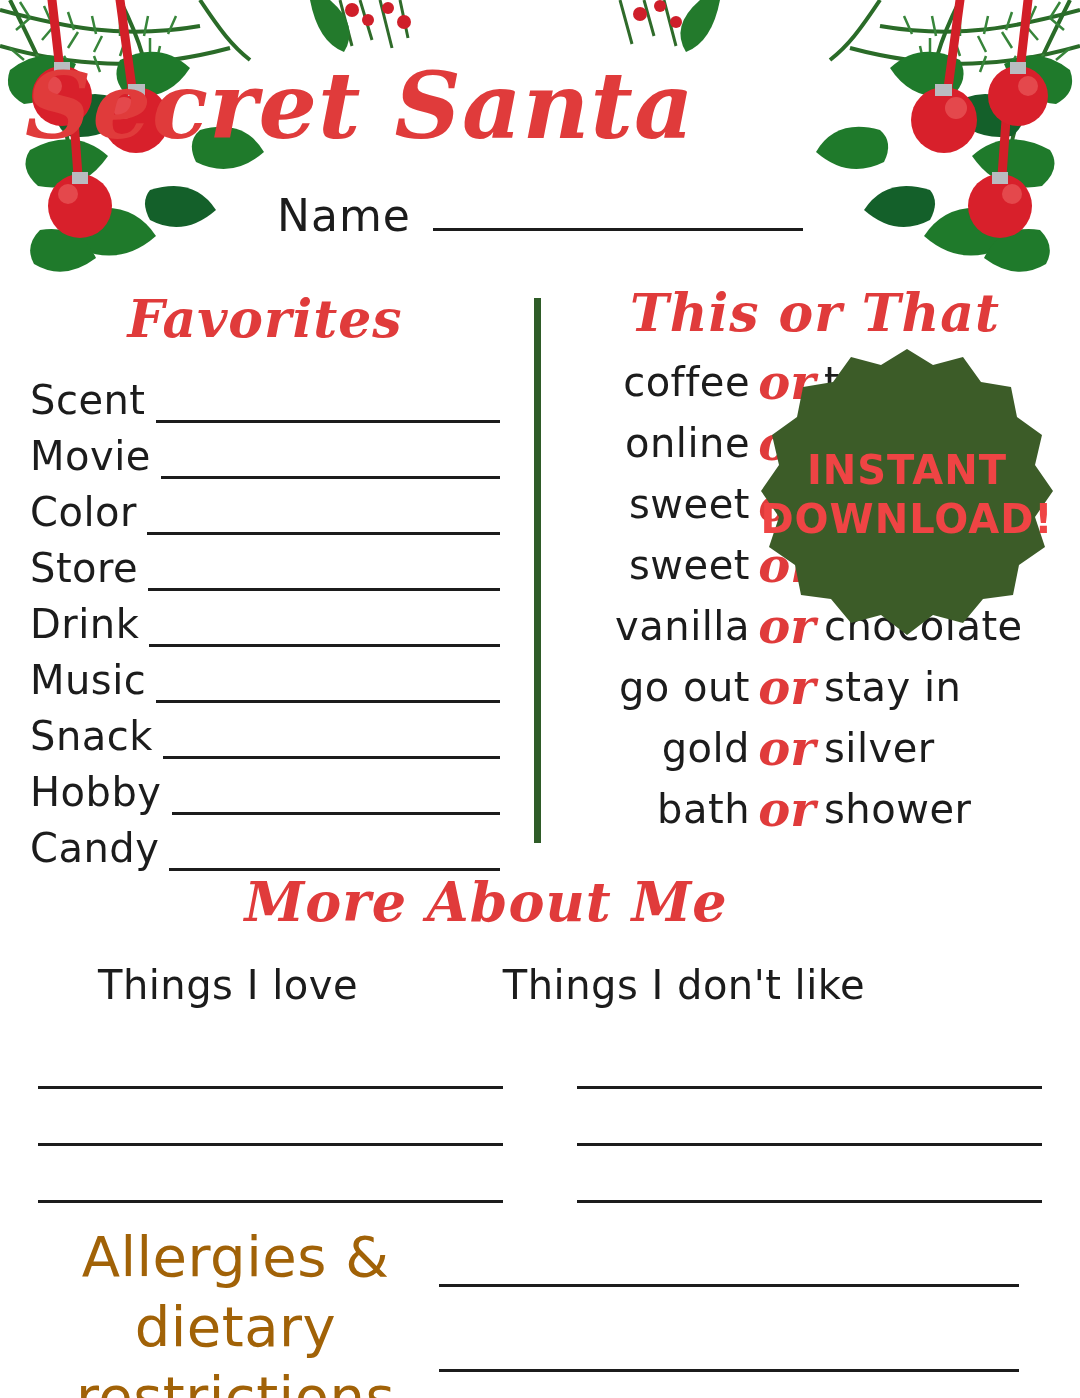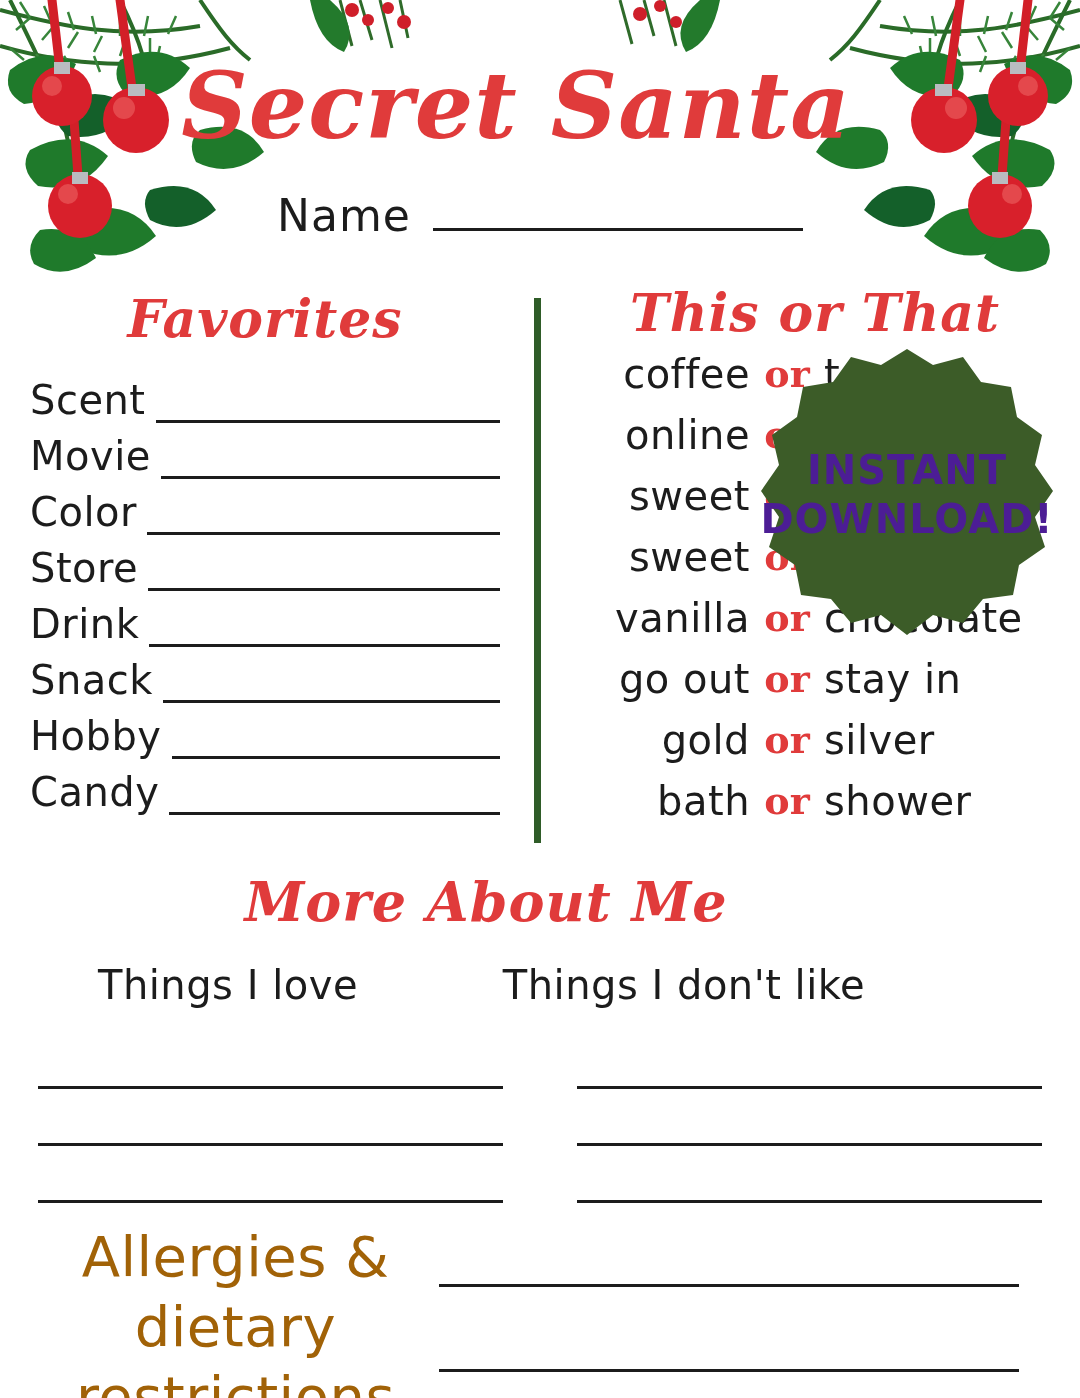--- a/index.html
+++ b/index.html
@@ -34,27 +34,27 @@
     height: 70px;
     pointer-events: none;
   }
 
   
   .title {
     position: absolute;
     top: 52px;
     left: 0;
     width: 1032px;
-    text-align: center;
     font-family: "DejaVu Serif", serif;
     font-style: italic;
     font-weight: bold;
     font-size: 92px;
     color: #e03b3b;
     letter-spacing: 2px;
+    padding-left: 25px;
   }
 
   
   .name-row {
     position: absolute;
     top: 190px;
     left: 0;
     width: 1080px;
     display: flex;
     justify-content: center;
@@ -129,36 +129,37 @@
     left: 560px;
     width: 510px;
   }
   .thisorthat .head {
     font-size: 52px;
     text-align: center;
     margin-bottom: 8px;
   }
   .tot-row {
     display: flex;
-    align-items: flex-start;
+    align-items: center;
     justify-content: flex-start;
     height: 61px;
   }
   .tot-left {
     width: 190px;
     text-align: right;
     font-size: 40px;
     color: #1c1c1c;
     letter-spacing: 0.5px;
   }
   .tot-or {
     width: 74px;
     text-align: center;
-    font-size: 38px;
+    font-size: 48px;
     font-weight: bold;
+    font-style: italic;
     color: #e03b3b;
     font-family: "DejaVu Serif", serif;
   }
   .tot-right {
     font-size: 40px;
     color: #1c1c1c;
     letter-spacing: 0.5px;
     white-space: nowrap;
   }
 
@@ -173,21 +174,21 @@
   .badge-text {
     position: absolute;
     top: 0;
     left: 0;
     width: 300px;
     height: 300px;
     display: flex;
     flex-direction: column;
     justify-content: center;
     align-items: center;
-    color: #4c1d95;
+    color: #ef4444;
     font-size: 40px;
     font-weight: bold;
     letter-spacing: 1px;
     line-height: 1.22;
     text-align: center;
     font-family: "DejaVu Sans", sans-serif;
   }
 
   
   .more-head {
@@ -406,20 +407,24 @@
   </div>
   <div class="fav-row">
     <span class="fav-label">Store</span>
     <span class="fav-line"></span>
   </div>
   <div class="fav-row">
     <span class="fav-label">Drink</span>
     <span class="fav-line"></span>
   </div>
   <div class="fav-row">
+    <span class="fav-label">Music</span>
+    <span class="fav-line"></span>
+  </div>
+  <div class="fav-row">
     <span class="fav-label">Snack</span>
     <span class="fav-line"></span>
   </div>
   <div class="fav-row">
     <span class="fav-label">Hobby</span>
     <span class="fav-line"></span>
   </div>
   <div class="fav-row">
     <span class="fav-label">Candy</span>
     <span class="fav-line"></span>

